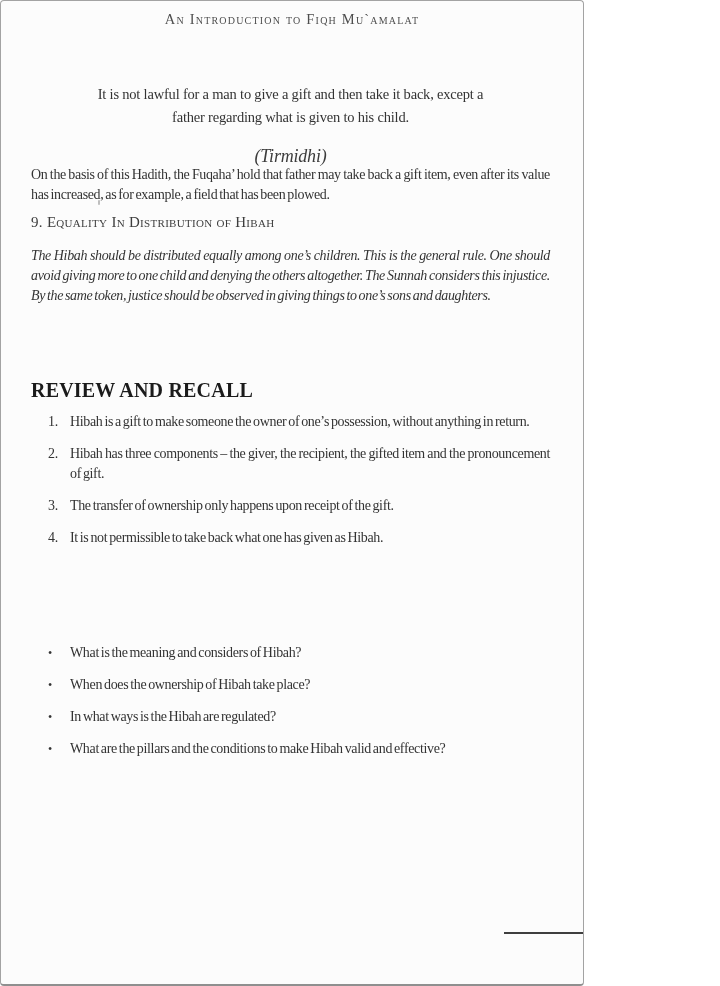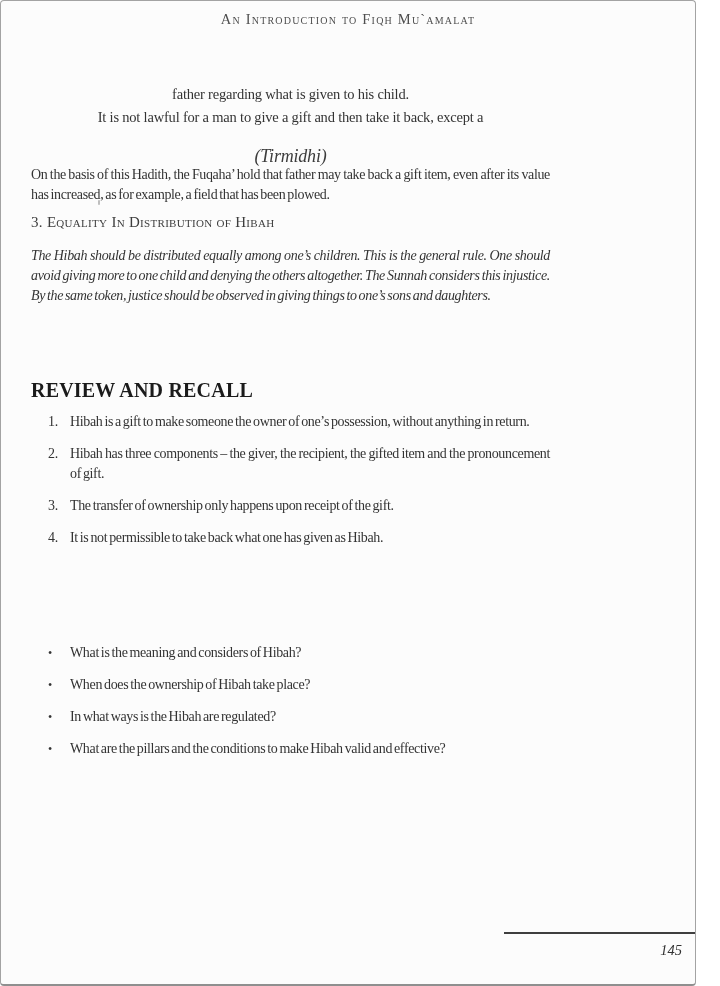--- a/index.html
+++ b/index.html
@@ -2,21 +2,21 @@
 <html><head>
 <meta charset="utf-8">
 <style>
   html, body {
     margin: 0;
     padding: 0;
     background: #ffffff;
   }
   .page {
     position: relative;
-    width: 696px;
+    width: 584px;
     height: 986px;
     box-sizing: border-box;
     background: #fcfcfc;
     border: 1px solid #a3a3a3;
     border-bottom: 2px solid #8f8f8f;
     border-radius: 4px;
     overflow: hidden;
     font-family: "Liberation Serif", "DejaVu Serif", serif;
     color: #2f2f2f;
   }
@@ -137,28 +137,28 @@
   }
 </style>
 </head>
 <body>
 
 <div class="page">
 
   <div class="running-header">An Introduction to Fiqh Mu`amalat</div>
 
   <div class="hadith">
+    <div class="hadith-line">It is not lawful for a man to give a gift and then take it back, except a</div>
     <div class="hadith-line">father regarding what is given to his child.</div>
-    <div class="hadith-line">It is not lawful for a man to give a gift and then take it back, except a</div>
     <div class="hadith-source">(Tirmidhi)</div>
   </div>
 
   <p class="body para1">On the basis of this Hadith, the Fuqaha’ hold that father may take back a gift item, even after its value has increased, as for example, a field that has been plowed.</p>
 
-  <div class="subheading">3. Equality In Distribution of Hibah</div>
+  <div class="subheading">9. Equality In Distribution of Hibah</div>
 
   <p class="body para2">The Hibah should be distributed equally among one’s children. This is the general rule. One should avoid giving more to one child and denying the others altogether. The Sunnah considers this injustice. By the same token, justice should be observed in giving things to one’s sons and daughters.</p>
 
   <div class="bold-heading review-heading">REVIEW AND RECALL</div>
 
   <div class="olist">
 
       <div class="oli">
         <span class="num">1.</span>
         <span class="txt">Hibah is a gift to make someone the owner of one’s possession, without anything in return.</span>

